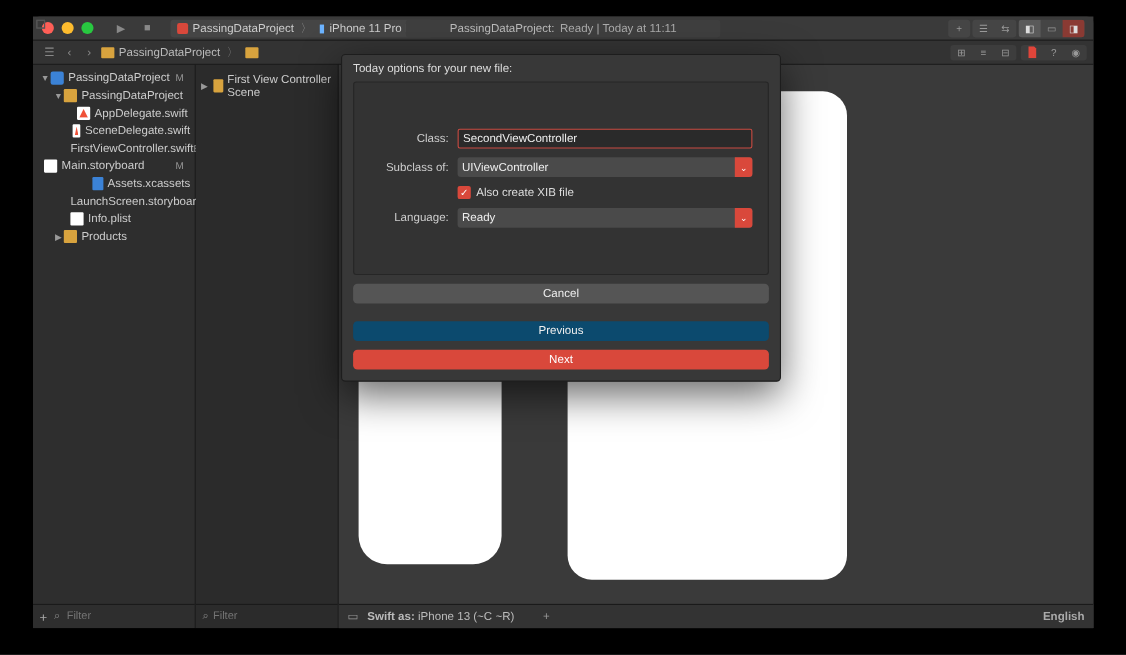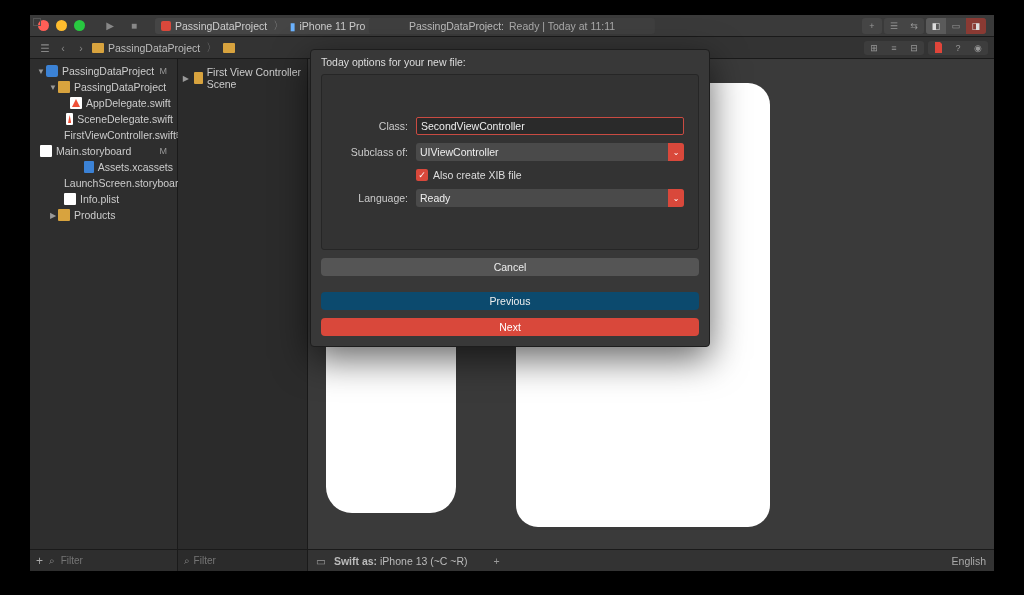--- a/index.html
+++ b/index.html
@@ -65,21 +65,21 @@
   .outline-filter input { flex:1; background:transparent; border:none; color:#aaa; font-size:10px; outline:none;}
 
   .canvas { flex:1; background:#3a3a3a; display:flex; flex-direction:column; position:relative;}
   .canvas-body { flex:1; display:flex; gap:60px; padding:34px 0 0 18px; overflow:hidden;}
   .device { width:130px; background:#fff; border-radius:0 0 26px 26px; height:420px;}
   .device2 { width:254px; background:#fff; border-radius:22px; height:444px; margin-top:-10px; position:relative;}
   .device2 .notch { position:absolute; top:0; left:50%; transform:translateX(-50%); width:90px; height:18px; background:#3a3a3a; border-radius:0 0 12px 12px;}
   .canvas-bottom { height:22px; background:#333; border-top:1px solid #1a1a1a; display:flex; align-items:center; padding:0 8px; font-size:10.5px; color:#bbb; gap:8px;}
   .canvas-bottom .viewas { font-weight:600;}
   .canvas-bottom .plus2 { margin-left:18px; color:#999;}
-  .canvas-bottom .lang { margin-left:auto; color:#aaa;}
+  .canvas-bottom .lang { margin-left:auto; color:#aaa;font-weight:bold;}
 
   .inspector { width:134px; background:#2e2e2e; border-left:1px solid #1a1a1a; display:flex; align-items:center; justify-content:center;}
   .inspector .nosel { color:#888; font-size:11px;}
 
   
   .sheet { position:absolute; left:280px; top:34px; width:400px; height:298px; background:#383838; border:1px solid #1d1d1d; border-radius:4px; box-shadow:0 12px 36px rgba(0,0,0,0.6); display:flex; flex-direction:column; }
   .sheet-head { font-size:10.5px; color:#ddd; padding:6px 10px;}
   .sheet-body { flex:1; background:#333; margin:0 10px; border:1px solid #262626; border-radius:3px; display:flex; flex-direction:column; justify-content:center; padding:0 14px;}
   .frow { display:flex; align-items:center; margin:4px 0; font-size:10.5px;}
   .frow label { width:80px; text-align:right; color:#ccc; padding-right:8px;}

